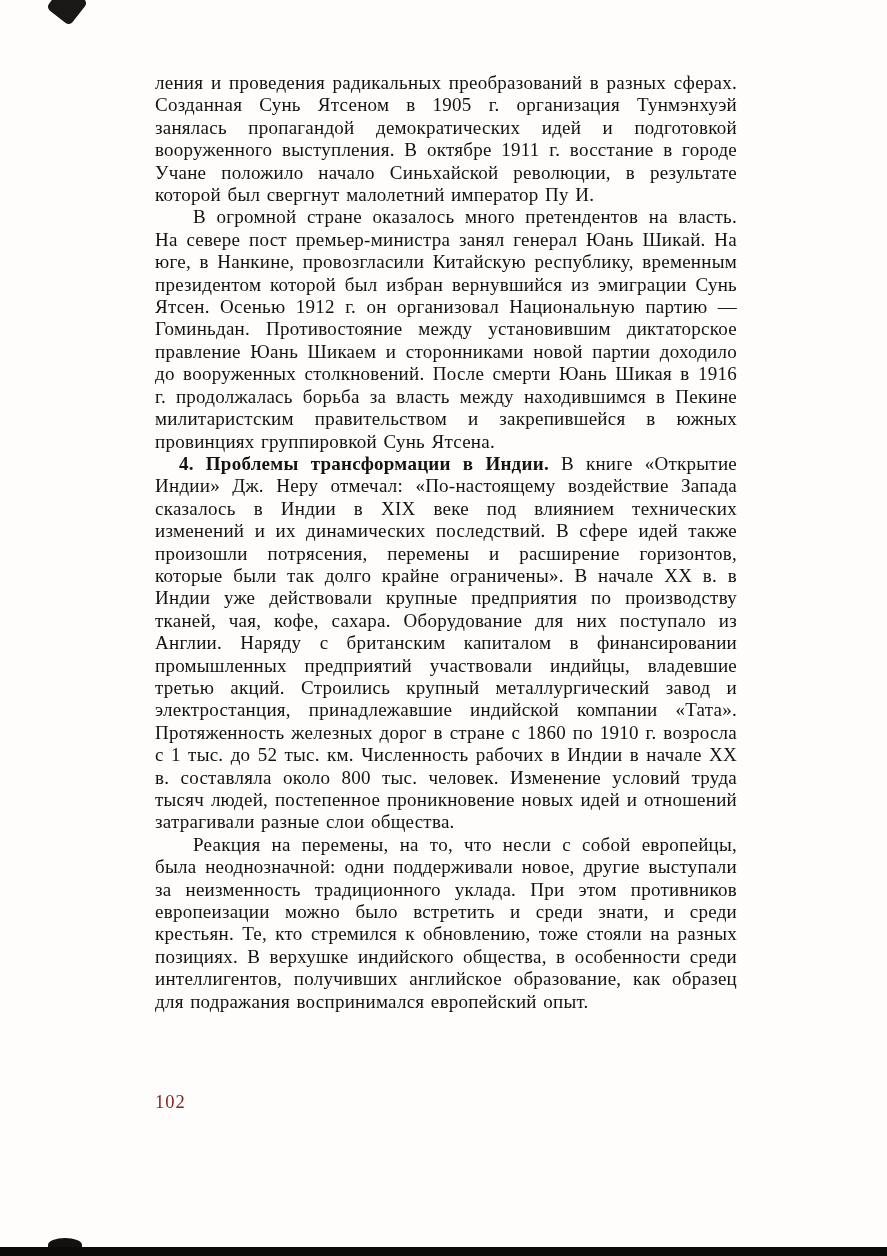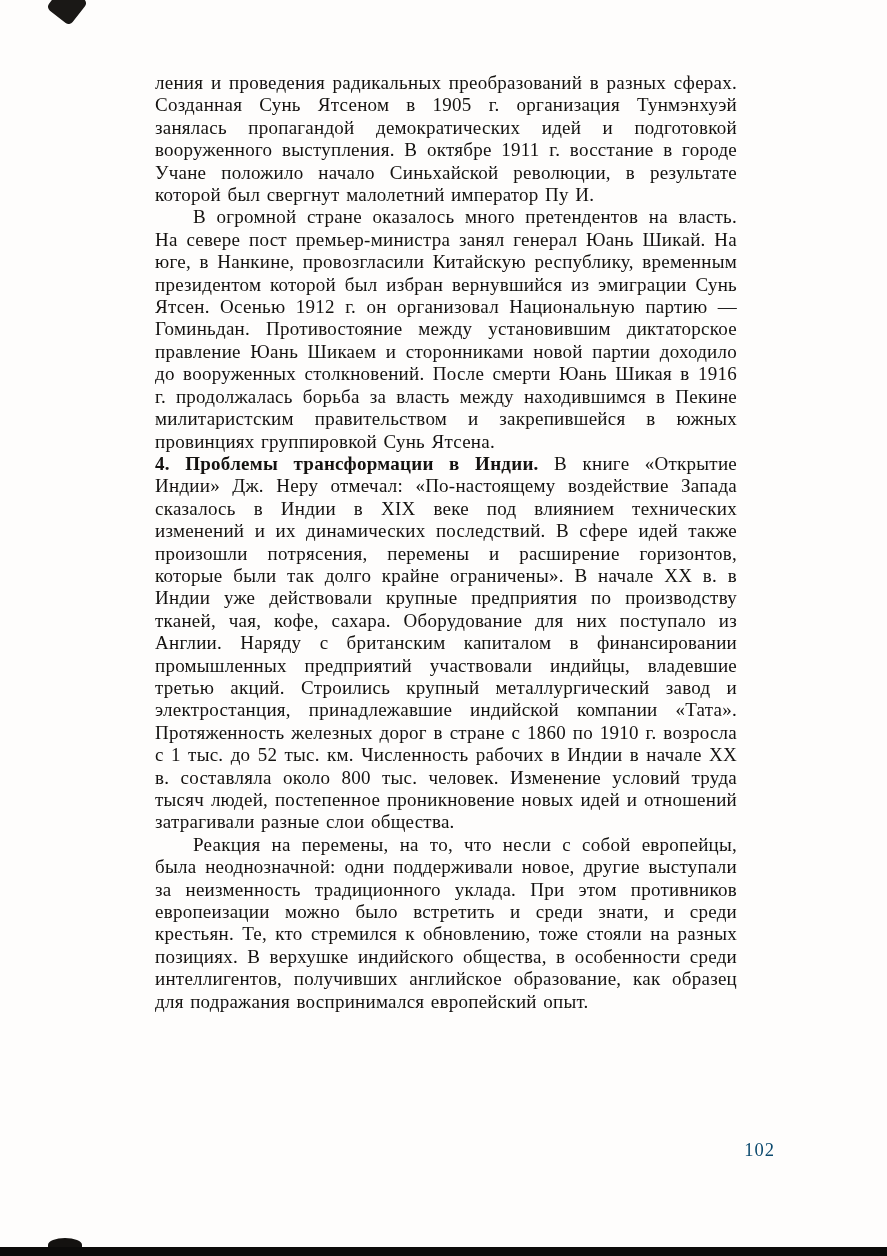--- a/index.html
+++ b/index.html
@@ -25,30 +25,30 @@
     font-size: 19px;
     line-height: 22.4px;
     text-align: justify;
     letter-spacing: 0.25px;
     word-spacing: 1.5px;
     hyphens: auto;
     -webkit-hyphens: auto;
   }
   p.para { text-indent: 38px; }
   p.para.flush { text-indent: 0; }
-  b.lead { font-weight: bold; }
+  b.lead { font-weight: bold; margin-left: 24px; }
   .page-number {
     position: absolute;
     left: 155px;
-    top: 1140px;
+    top: 1092px;
     width: 620px;
-    text-align: right;
+    text-align: left;
     font-size: 18.5px;
     letter-spacing: 1px;
-    color: #0c4a6e;
+    color: #7f1d1d;
   }
   
   .artifact-bottom-bar {
     position: absolute;
     left: 0; right: 0; bottom: 0;
     height: 9px;
     background: #0c0b0a;
   }
   .artifact-bottom-blob {
     position: absolute;

